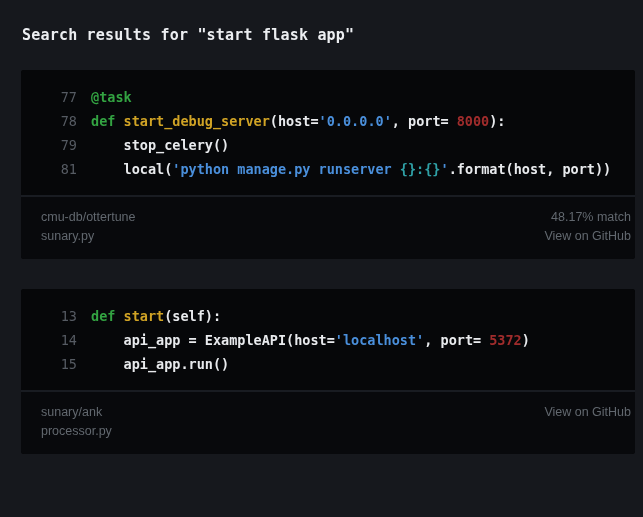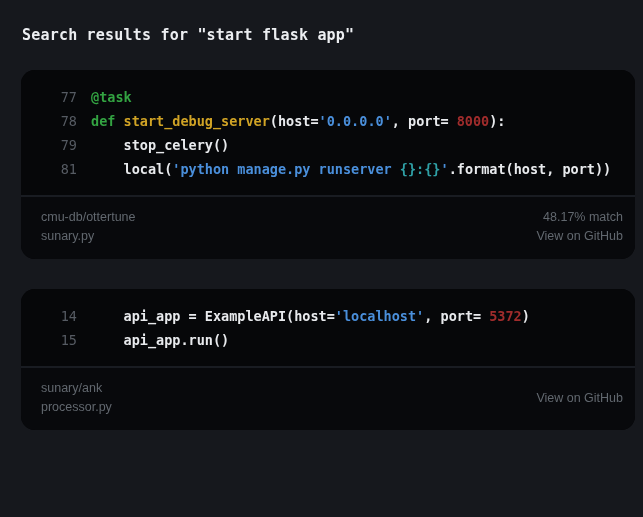--- a/index.html
+++ b/index.html
@@ -15,21 +15,21 @@
     font-size: 15px;
     font-weight: bold;
     color: var(--title, #eceef1);
     padding: 26px 0 0 22px;
     letter-spacing: 0.2px;
   }
   .results { margin-top: 26px; }
   .card {
     margin: 0 8px 30px 21px;
     background: var(--bg-card, #060709);
-    border-radius: 14px;
+    border-radius: 3px;
     overflow: hidden;
   }
   .code {
     padding: 15px 0 14px 0;
     background: var(--bg-card, #060709);
   }
   .line {
     display: flex;
     align-items: center;
     height: 24px;
@@ -48,23 +48,23 @@
   .src { color: var(--plain, #e8eaed); font-weight: 700; }
   .tok.k { color: var(--keyword, #33a342); }
   .tok.f { color: var(--func, #d0a325); }
   .tok.s { color: var(--string, #4a8fdb); text-align: center; }
   .tok.t { color: var(--strspecial, #2fa0a6); }
   .tok.n { color: var(--number, #a02c2c); margin-left: 8px; }
   .tok.p { color: var(--plain, #e8eaed); }
   .meta {
     display: flex;
     justify-content: space-between;
-    align-items: center;
+    align-items: flex-start;
     border-top: 2px solid var(--divider, #191c22);
-    padding: 11px 12px 13px 20px;
+    padding: 11px 4px 13px 20px;
     background: var(--bg-footer, #08090c);
     font-family: "Liberation Sans", "DejaVu Sans", sans-serif;
     font-size: 12.5px;
     line-height: 19px;
     color: var(--meta-text, #62686f);
   }
   .meta-left { text-align: left; }
   .meta-right { text-align: right; }
   .gh-link {
     display: block;
@@ -93,20 +93,21 @@
       </div>
       <div class="meta-right">
         <div>48.17% match</div>
         <a class="gh-link" href="#">View on GitHub</a>
       </div>
     </footer>
   </section>
 
   <section class="card">
     <div class="code">
+          <div class="line"><span class="num">13</span><span class="src"><span class="tok k">def </span><span class="tok f">start</span><span class="tok p">(self):</span></span></div>
           <div class="line"><span class="num">14</span><span class="src"><span class="tok p">    api_app = ExampleAPI(host=</span><span class="tok s">'localhost'</span><span class="tok p">, port=</span><span class="tok n">5372</span><span class="tok p">)</span></span></div>
           <div class="line"><span class="num">15</span><span class="src"><span class="tok p">    api_app.run()</span></span></div>
         </div>
     <footer class="meta">
       <div class="meta-left">
         <div>sunary/ank</div>
         <div>processor.py</div>
       </div>
       <div class="meta-right">
         <a class="gh-link" href="#">View on GitHub</a>

